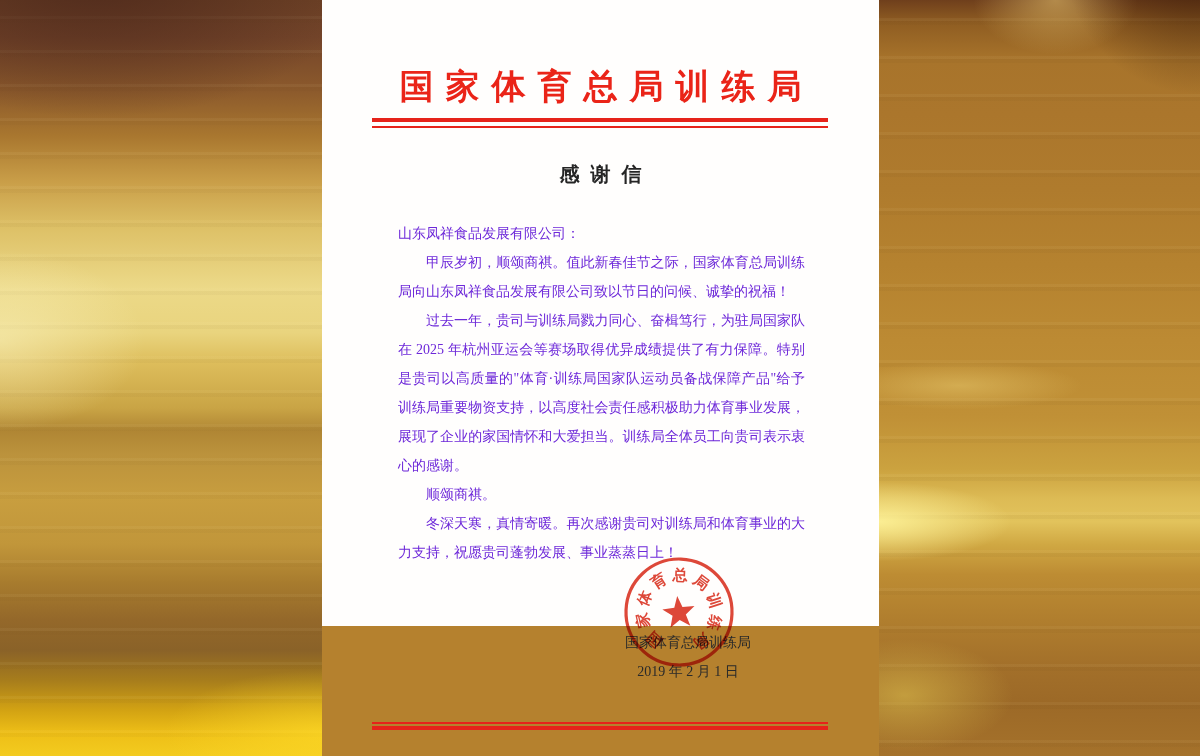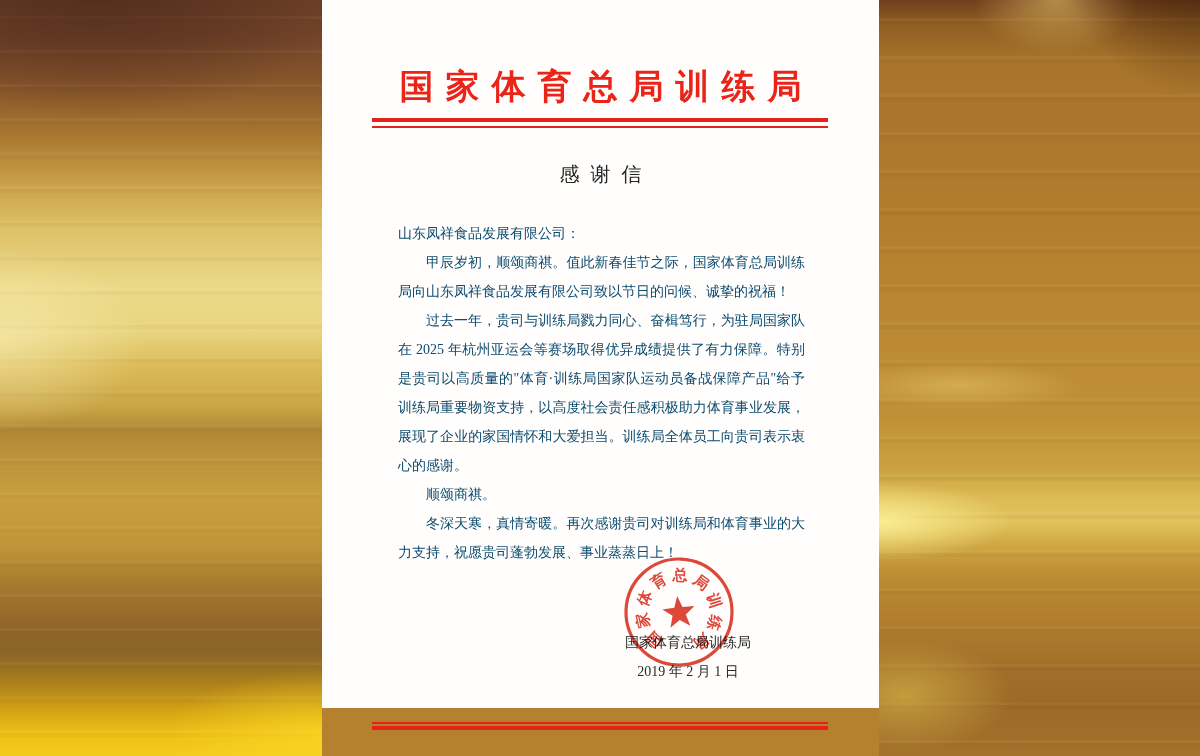--- a/index.html
+++ b/index.html
@@ -36,45 +36,45 @@
       repeating-linear-gradient(180deg, rgba(255,240,190,0) 0 18px, rgba(255,240,190,.05) 18px 21px, rgba(90,60,20,.05) 21px 25px, rgba(90,60,20,0) 25px 38px),
       linear-gradient(180deg,
         #6f3f1c 0%, #8f5d22 3%, #a8742b 8%, #ab762c 15%, #af7b2d 25%,
         #b5822f 35%, #bc8a33 45%, #c09036 55%, #cba23f 62%, #ddbb55 66%,
         #e2c35c 69%, #d0a843 72%, #bd8c33 76%, #b07e2e 82%, #a3702a 88%,
         #9c6927 93%, #a5722b 100%);
   }
 
   
   .paper {
-    position:absolute; left:322px; top:0; width:557px; height:708px;
+    position:absolute; left:322px; top:0; width:557px; height:626px;
     background:#fffefd;
   }
 
   .org-title {
     position:absolute; top:70px; left:0; width:100%;
     text-align:center; font-size:34px; font-weight:bold;
     letter-spacing:12px; text-indent:12px;
     color:#ea2418; white-space:nowrap; line-height:1;
   }
   .rule { position:absolute; left:50px; width:456px; background:#e6231a; }
   .rule-top-thick { top:118px; height:4px; }
   .rule-top-thin  { top:126px; height:1.5px; }
   .rule-bottom-thin  { top:722px; height:1.5px; }
   .rule-bottom-thick { top:726px; height:4px; }
 
   .letter-title {
     position:absolute; top:162px; left:0; width:100%;
-    text-align:center; font-size:20px; font-weight:normal;
+    text-align:center; font-size:20px; font-weight:bold;
     letter-spacing:11px; text-indent:11px; color:#252525; line-height:24px;
   }
 
   .body-block {
     position:absolute; top:219px; left:76px; width:407px;
-    font-size:14px; line-height:29px; color:#0c4a6e;
+    font-size:14px; line-height:29px; color:#6d28d9;
     text-align:justify;
   }
   .body-block p { text-indent:2em; }
   .body-block p.salutation { text-indent:0; }
 
   .signature-block {
     position:absolute; top:628px; left:246px; width:240px;
     text-align:center; font-size:14px; line-height:29px; color:#2a2a2a;
   }
 

